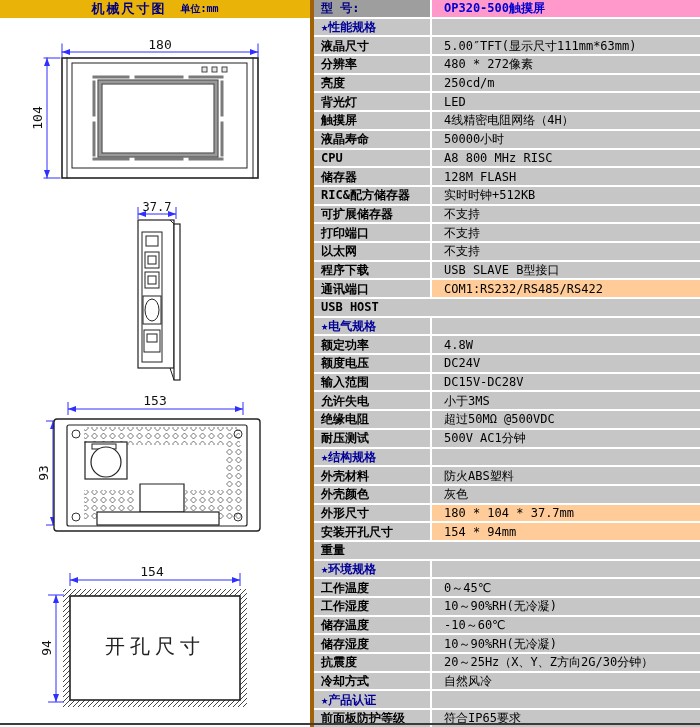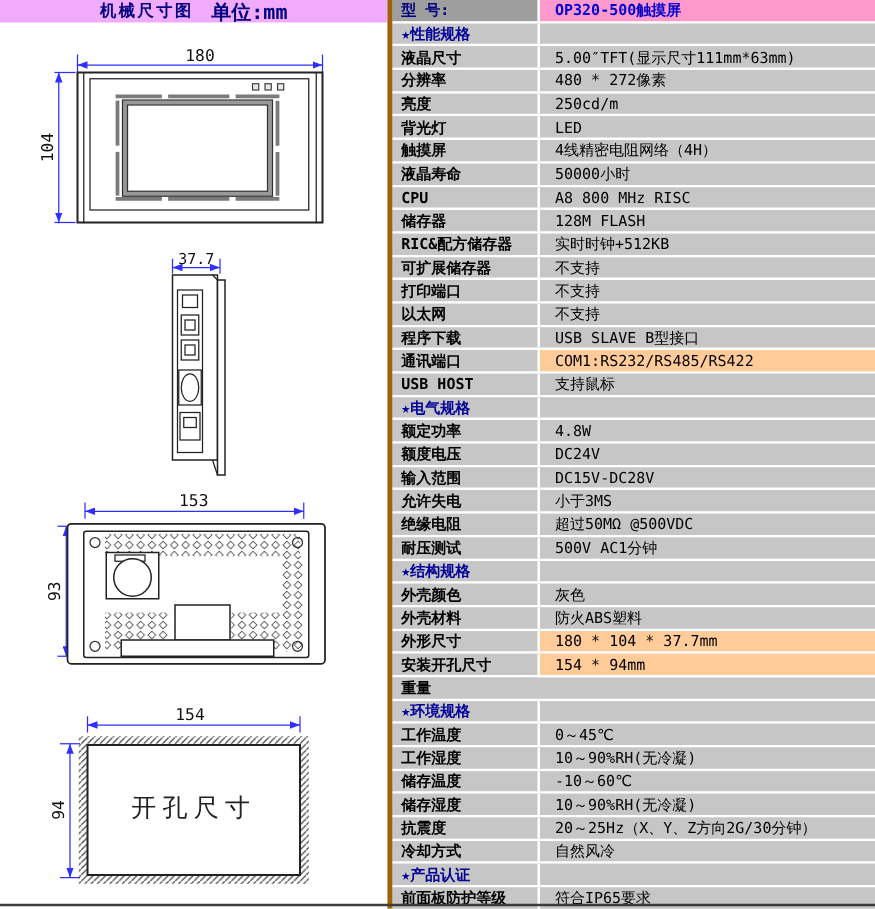--- a/index.html
+++ b/index.html
@@ -3,24 +3,24 @@
 <meta charset="utf-8">
 <style>
   html,body{margin:0;padding:0;}
   .page{
     position:relative;width:700px;height:727px;background:#ffffff;overflow:hidden;
     font-family:"DejaVu Sans Mono","DejaVu Sans","Liberation Sans",sans-serif;
   }
   
   .left-pane{position:absolute;left:0;top:0;width:310px;height:727px;background:#ffffff;}
   .left-header{
-    height:18px;background:#f0abfc;display:flex;align-items:flex-start;justify-content:center;gap:14px;
+    height:18px;background:#eab308;display:flex;align-items:center;justify-content:center;gap:14px;
   }
   .left-header .title{font-size:13px;font-weight:bold;color:#000080;letter-spacing:2px;}
-  .left-header .unit{font-size:16px;font-weight:bold;color:#000080;}
+  .left-header .unit{font-size:10px;font-weight:bold;color:#000080;}
   .diagram-svg{position:absolute;left:0;top:0;width:310px;height:727px;}
   
   .spec-table{
     position:absolute;left:310px;top:0;width:390px;height:727px;box-sizing:border-box;
     display:flex;flex-direction:column;background:#c6c6c6;border-left:4px solid #a16207;
   }
   .row{flex:1;display:flex;min-height:0;}
   .row + .row{border-top:2px solid #ffffff;text-align:right;}
   .cell{display:flex;align-items:center;font-size:12px;line-height:1;white-space:nowrap;overflow:hidden;}
   .cell.label{width:116px;min-width:116px;padding-left:7px;font-weight:bold;color:#000000;background:#c6c6c6;box-sizing:border-box;}
@@ -263,21 +263,20 @@
       <div class="cell value">USB SLAVE B型接口</div>
     </div>
 
     <div class="row hl">
       <div class="cell label">通讯端口</div>
       <div class="cell value">COM1:RS232/RS485/RS422</div>
     </div>
 
     <div class="row">
       <div class="cell label">USB HOST</div>
-      <div class="cell value">支持鼠标</div>
     </div>
 
     <div class="row section">
       <div class="cell label">★电气规格</div>
       <div class="cell value"></div>
     </div>
 
     <div class="row">
       <div class="cell label">额定功率</div>
       <div class="cell value">4.8W</div>
@@ -307,27 +306,27 @@
       <div class="cell label">耐压测试</div>
       <div class="cell value">500V AC1分钟</div>
     </div>
 
     <div class="row section">
       <div class="cell label">★结构规格</div>
       <div class="cell value"></div>
     </div>
 
     <div class="row">
+      <div class="cell label">外壳材料</div>
+      <div class="cell value">防火ABS塑料</div>
+    </div>
+
+    <div class="row">
       <div class="cell label">外壳颜色</div>
       <div class="cell value">灰色</div>
-    </div>
-
-    <div class="row">
-      <div class="cell label">外壳材料</div>
-      <div class="cell value">防火ABS塑料</div>
     </div>
 
     <div class="row hl">
       <div class="cell label">外形尺寸</div>
       <div class="cell value">180 * 104 * 37.7mm</div>
     </div>
 
     <div class="row hl">
       <div class="cell label">安装开孔尺寸</div>
       <div class="cell value">154 * 94mm</div>

